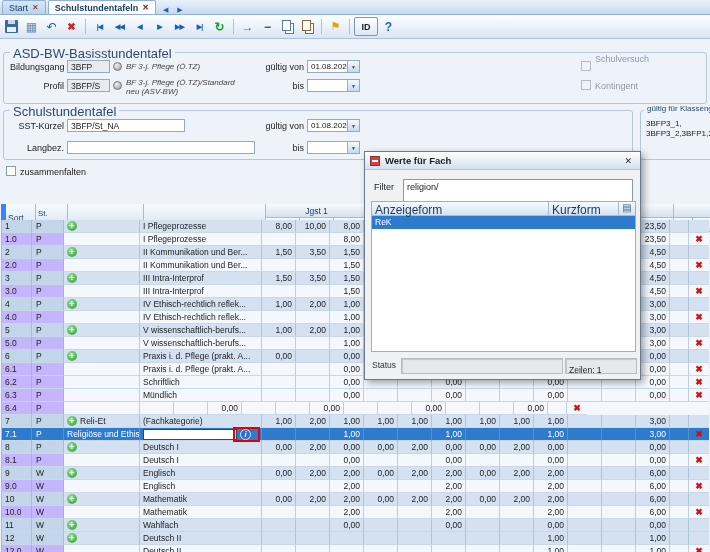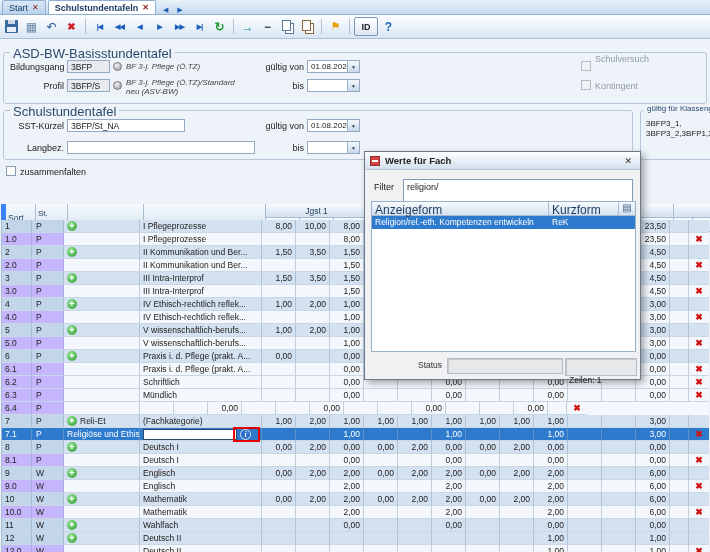--- a/index.html
+++ b/index.html
@@ -115,24 +115,24 @@
               border:1px solid #9ab0c6; background:#fff; overflow:hidden; }
   .dlg-ghead { display:flex; height:14px; }
   .dlg-gh { background:linear-gradient(#f6fafd,#d4e2ef); border-right:1px solid #a5bcd2;
             border-bottom:1px solid #a5bcd2; font-size:12px; color:#1c3a5c; padding:1px 3px; flex:none; }
   .gh1 { width:177px; } .gh2 { width:70px; } .gh3 { width:16px; text-align:center; padding:0; font-size:10px; color:#46648a; border-right:none; }
   .dlg-grow { display:flex; height:13px; font-size:8.5px; line-height:12px; }
   .dlg-grow.sel { background:#2e7bcd; color:#fff; }
   .dlg-gc { flex:none; overflow:hidden; white-space:nowrap; }
   .gc1 { width:177px; padding-left:3px; } .gc2 { width:86px; padding-left:3px; }
   .dlg-status { position:absolute; left:5px; bottom:5px; width:267px; height:16px; display:flex; gap:2px; align-items:stretch; }
-  .dlg-status-label { font-size:8.5px; color:#333; padding:2px 3px 0 2px;margin-left:46px; }
+  .dlg-status-label { font-size:8.5px; color:#333; padding:2px 3px 0 2px; }
   .dlg-status-box { flex:1; background:#e6e8ea; border:1px solid #b6bcc2; box-shadow:inset 1px 1px 1px rgba(0,0,0,.15); }
   .dlg-status-count { width:72px; background:#e6e8ea; border:1px solid #b6bcc2; font-size:8.5px;
-                      padding:16px 3px 0 3px; box-shadow:inset 1px 1px 1px rgba(0,0,0,.15); }
+                      padding:6px 3px 0 3px; box-shadow:inset 1px 1px 1px rgba(0,0,0,.15); }
 
   
   .annotation { position:absolute; left:233px; top:427px; width:27px; height:15px;
                 border:2px solid #e60000; z-index:80; }
 </style>
 </head>
 <body>
 
 <div class="tabbar" data-name="tab-bar">
   <div class="tab" data-name="tab-start">
@@ -784,21 +784,20 @@
   </div>
   <span class="dlg-filter-label" data-name="filter-label">Filter</span>
   <div class="dlg-filter-input" data-name="filter-input">religion/</div>
   <div class="dlg-grid" data-name="fach-value-list">
     <div class="dlg-ghead" data-name="fach-list-header">
       <div class="dlg-gh gh1" data-name="column-header-anzeigeform">Anzeigeform</div>
       <div class="dlg-gh gh2" data-name="column-header-kurzform">Kurzform</div>
       <div class="dlg-gh gh3" data-name="column-config-icon">▤</div>
     </div>
     <div class="dlg-grow sel" data-name="fach-list-item">
-      <div class="dlg-gc gc1" data-name="anzeigeform-value">Religion/rel.-eth. Kompetenzen entwickeln</div>
       <div class="dlg-gc gc2" data-name="kurzform-value">ReK</div>
     </div>
   </div>
   <div class="dlg-status" data-name="dialog-statusbar">
     <span class="dlg-status-label" data-name="status-label">Status</span>
     <span class="dlg-status-box" data-name="status-box"></span>
     <span class="dlg-status-count" data-name="row-count">Zeilen: 1</span>
   </div>
 </div>
 

